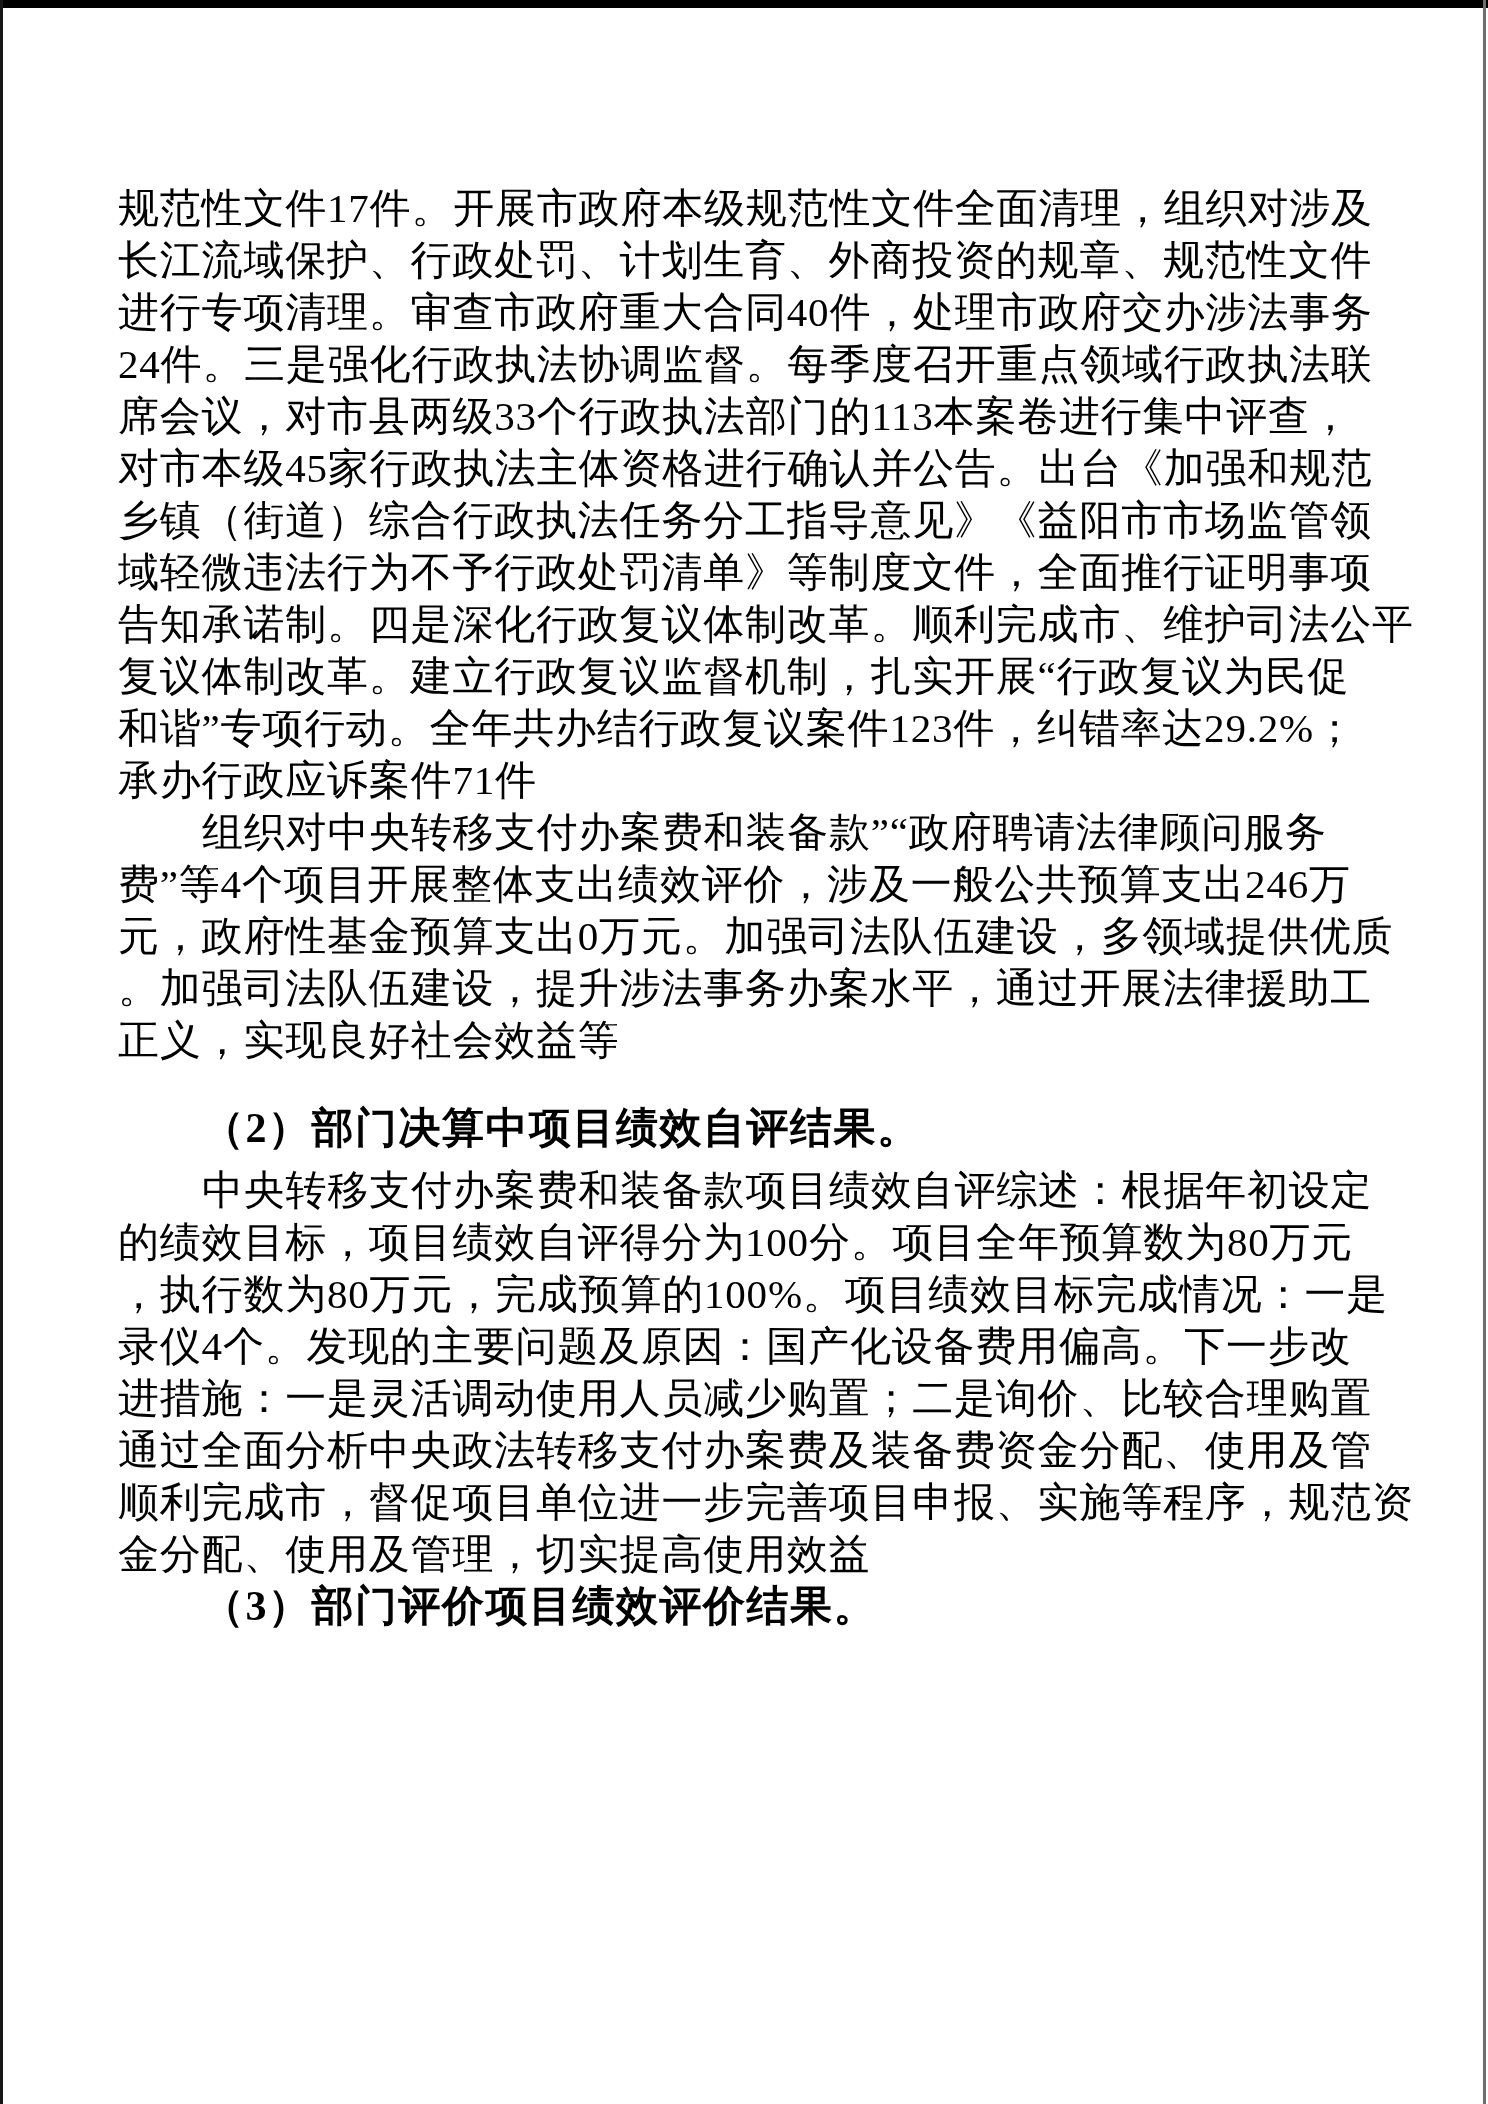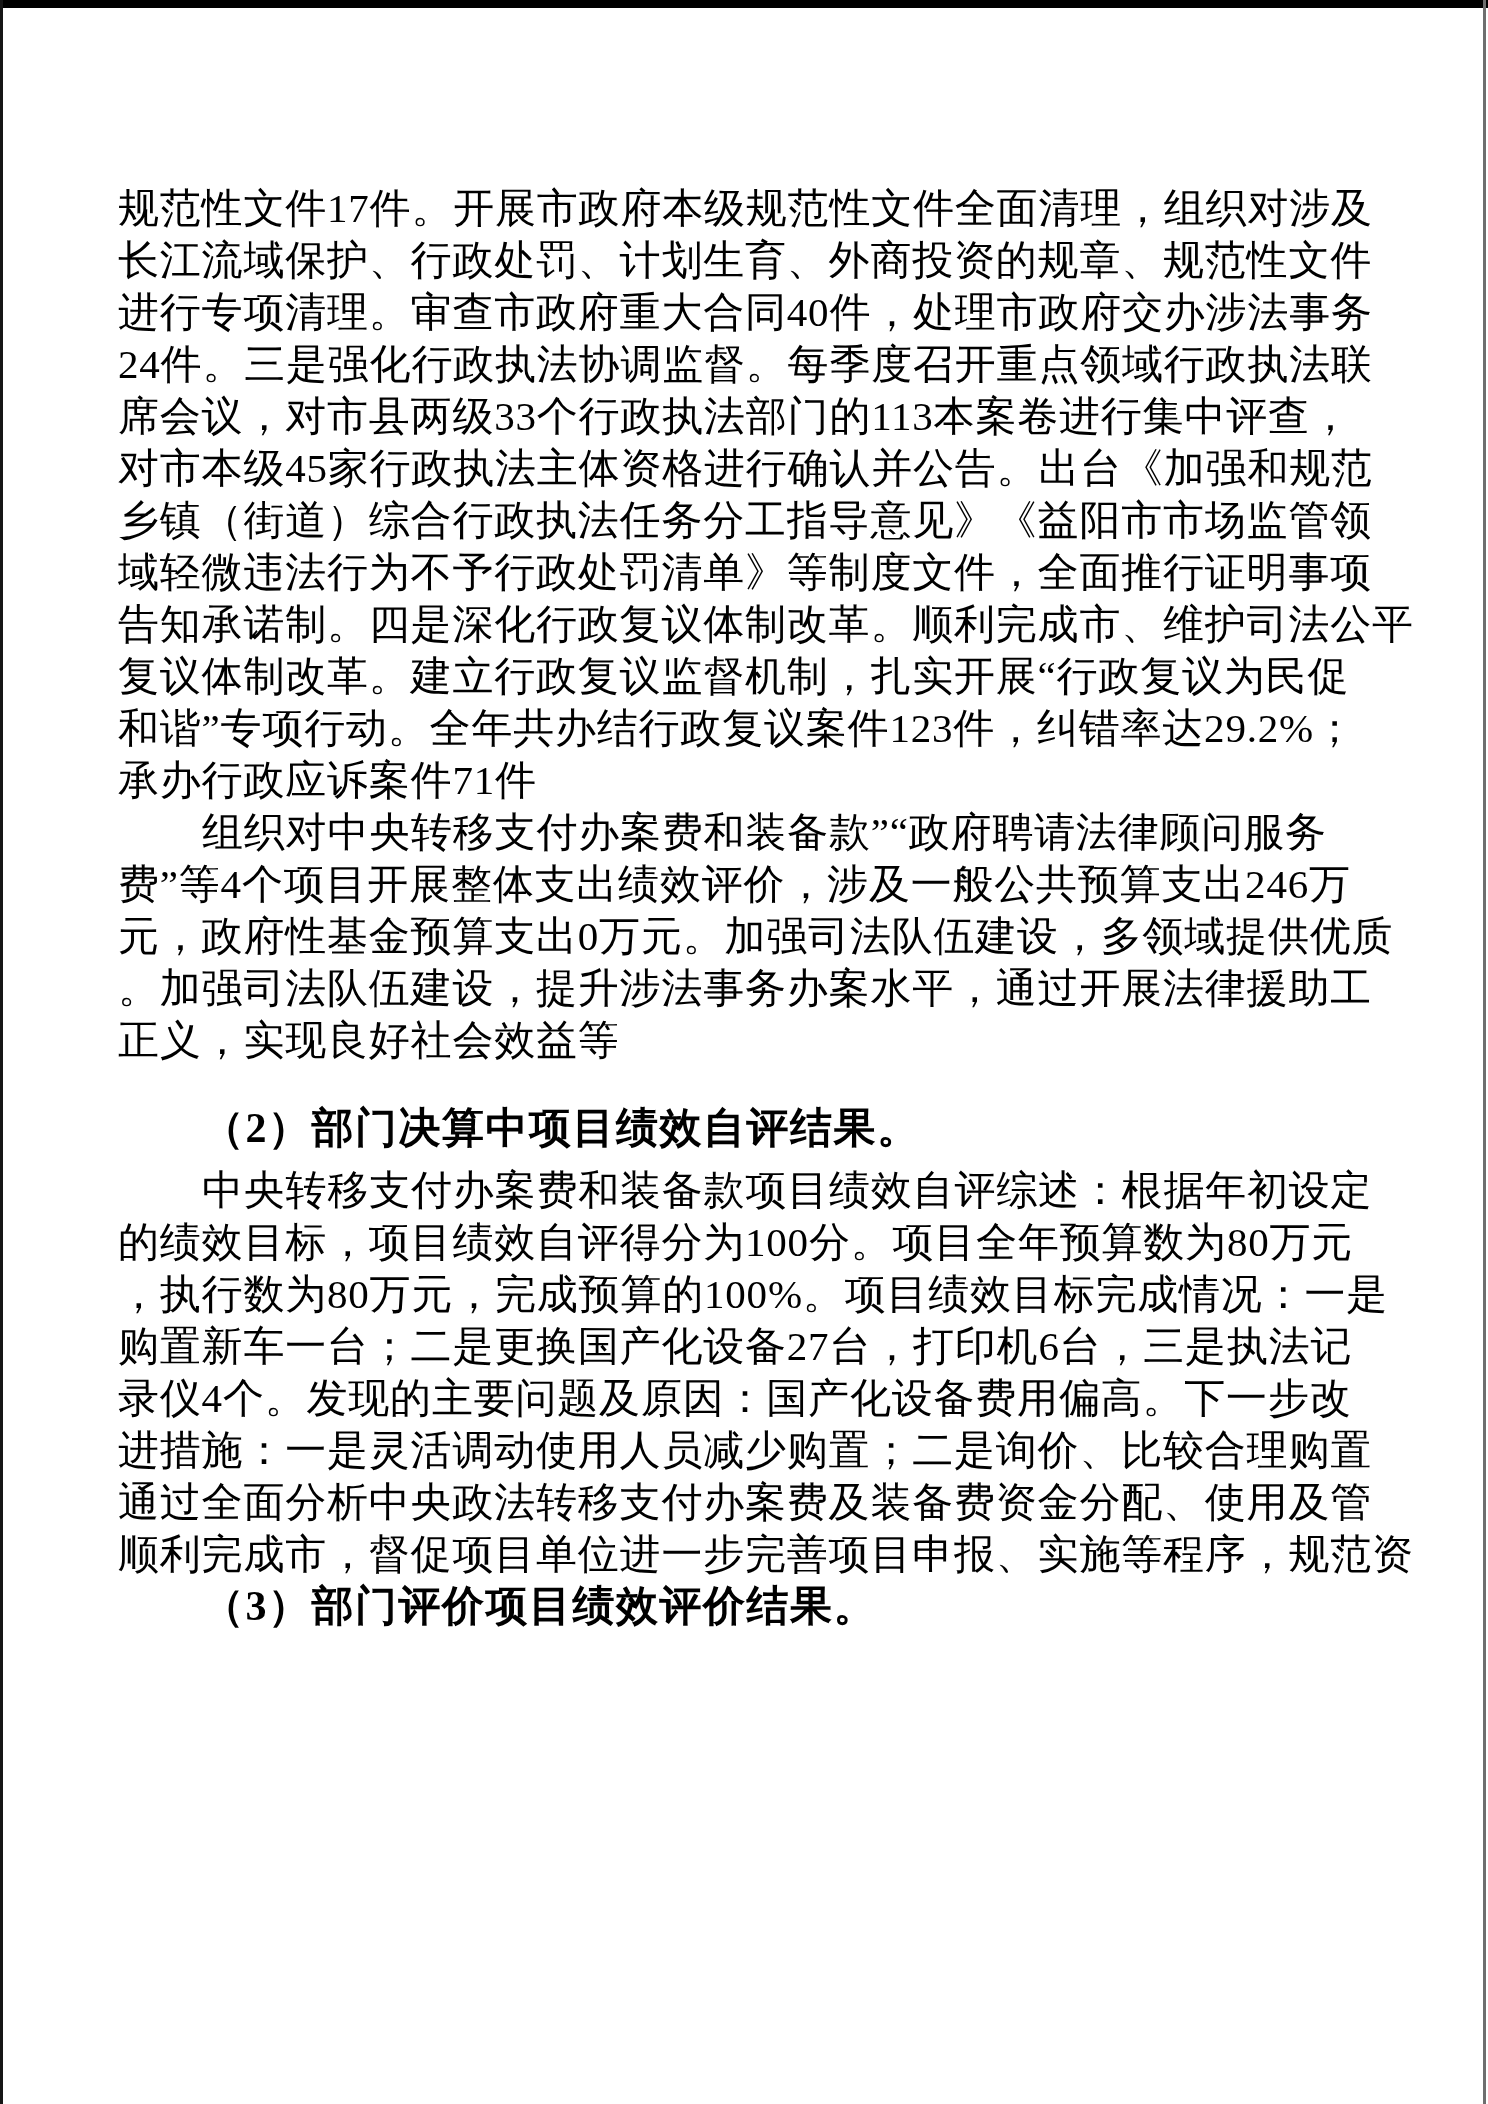--- a/index.html
+++ b/index.html
@@ -79,21 +79,21 @@
         <div class="line">费”等4个项目开展整体支出绩效评价，涉及一般公共预算支出246万</div>
         <div class="line">元，政府性基金预算支出0万元。加强司法队伍建设，多领域提供优质</div>
         <div class="line">。加强司法队伍建设，提升涉法事务办案水平，通过开展法律援助工</div>
         <div class="line">正义，实现良好社会效益等</div>
       </div>
       <div class="heading space-before">（2）部门决算中项目绩效自评结果。</div>
       <div class="para">
         <div class="line indent">中央转移支付办案费和装备款项目绩效自评综述：根据年初设定</div>
         <div class="line">的绩效目标，项目绩效自评得分为100分。项目全年预算数为80万元</div>
         <div class="line">，执行数为80万元，完成预算的100%。项目绩效目标完成情况：一是</div>
-        <div class="line">购置新车一台；二是更换国产化设备27台，打印机6台，三是执法记</div>
         <div class="line">录仪4个。发现的主要问题及原因：国产化设备费用偏高。下一步改</div>
         <div class="line">进措施：一是灵活调动使用人员减少购置；二是询价、比较合理购置</div>
         <div class="line">通过全面分析中央政法转移支付办案费及装备费资金分配、使用及管</div>
         <div class="line">顺利完成市，督促项目单位进一步完善项目申报、实施等程序，规范资</div>
+        <div class="line">金分配、使用及管理，切实提高使用效益</div>
       </div>
       <div class="heading">（3）部门评价项目绩效评价结果。</div>
     </div>
 </div>
 
 </body></html>

